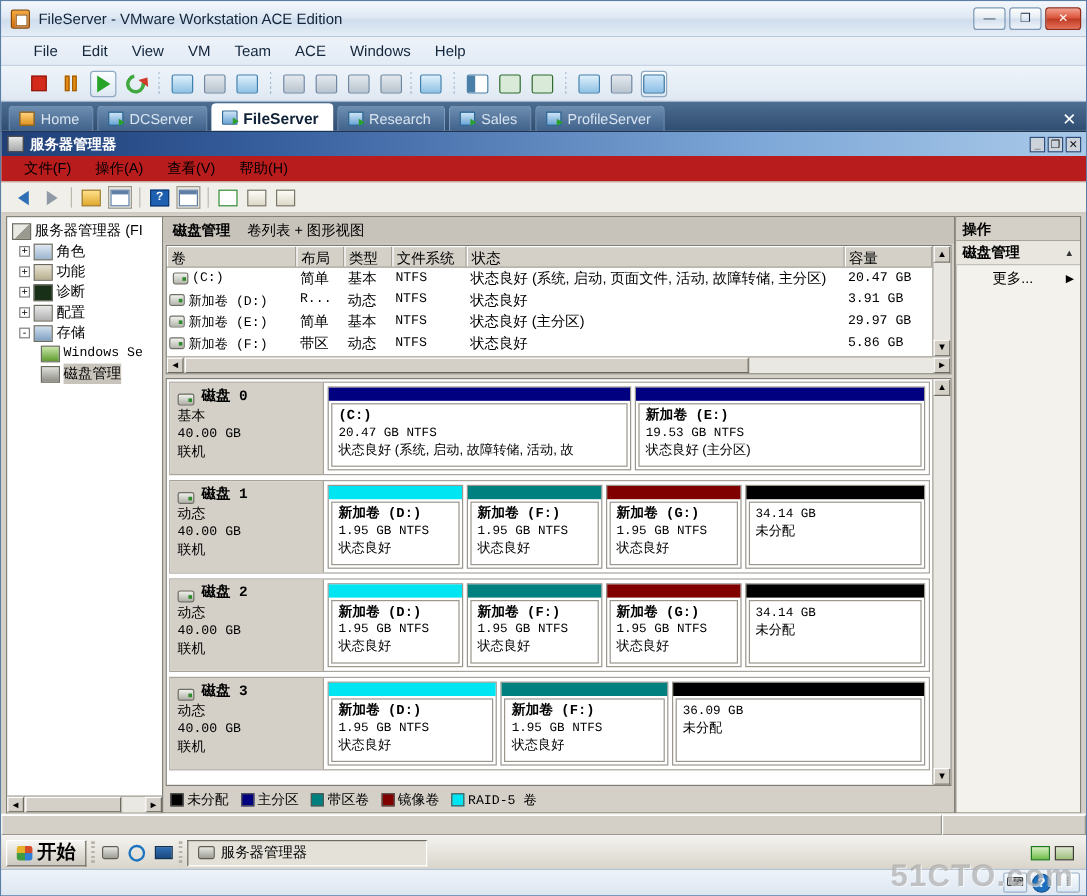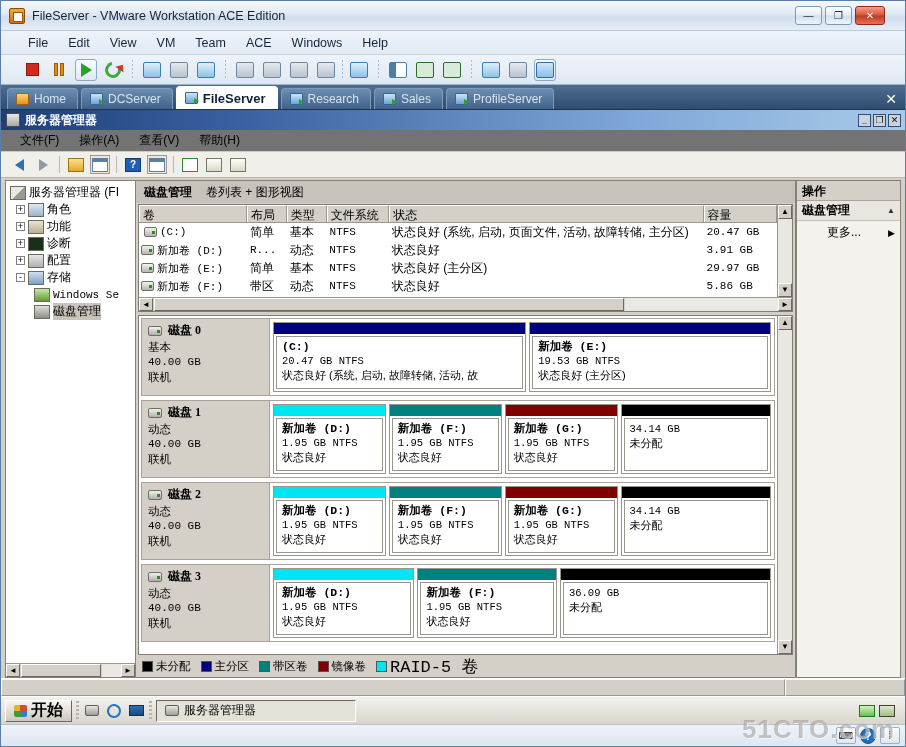--- a/index.html
+++ b/index.html
@@ -15,21 +15,21 @@
     width: 906px; height: 747px;
     background: linear-gradient(to bottom, #e8eef7 0%, #dae4f0 100%);
     border: 1px solid #5b7ea6;
     display: flex; flex-direction: column;
     position: relative;
   }
   #vm-titlebar {
     height: 30px;
     background: linear-gradient(to bottom, #f4f8fc 0%, #dfe9f4 45%, #cfdded 55%, #e6eef7 100%);
     display: flex; align-items: center;
-    padding: 0 20px 0 8px;
+    padding: 0 4px 0 8px;
     border-bottom: 1px solid #b9c9da;
   }
   #vm-titlebar .appicon {
     width: 16px; height: 16px; margin-right: 7px;
     background: linear-gradient(to bottom,#f6a93b,#d06a10);
     border: 1px solid #8a4b08; border-radius: 2px;
     position: relative; flex: none;
   }
   #vm-titlebar .appicon:after {
     content:""; position:absolute; left:3px; top:3px; width:8px; height:8px;
@@ -123,21 +123,21 @@
     height: 20px; display: flex; align-items: center; padding-left: 5px;
     background: linear-gradient(to right,#1f3f76 0%, #375f9e 25%, #7ea8d8 70%, #a9c9e8 100%);
     color: #fff; font-size: 12px; font-weight: bold;
   }
   #sm-titlebar .smicon { width:14px; height:14px; margin-right:5px; flex:none;
     background:linear-gradient(to bottom,#e8e8e8,#a8a8a8); border:1px solid #4b4b4b; }
   #sm-winbtns { margin-left:auto; display:flex; gap:2px; padding-right:4px; }
   .smbtn { width:13px; height:13px; background:#cdd3db; border:1px solid #2d4f80;
     font-size:9px; line-height:11px; text-align:center; color:#111; }
   #sm-menubar { height:22px; display:flex; align-items:center; gap:2px;
-    padding-left:10px; background:#737373; border-bottom:1px solid #cdcabf; }
+    padding-left:10px; background:#b91c1c; border-bottom:1px solid #cdcabf; }
   .sm-menu { padding:2px 9px; font-size:12px; color:#000; }
   #sm-toolbar { height:26px; display:flex; align-items:center; gap:4px; padding-left:8px;
     background:#f0efe9; border-bottom:1px solid #b9b6ab; }
   .smtb { width:20px; height:19px; display:flex; align-items:center; justify-content:center; }
   .smtb.framed { border:1px solid #9a9a8f; background:#e9e7de; }
   .arrow-l, .arrow-r { width:0;height:0; border-top:6px solid transparent; border-bottom:6px solid transparent; }
   .arrow-l { border-right:9px solid #2f6fb5; }
   .arrow-r { border-left:9px solid #8f9aa6; }
   .smtb-sep { width:1px;height:17px;background:#bcb9ae; margin:0 2px; }
   .micon { width:16px;height:14px; border:1px solid #6b6b60; background:#fff; position:relative; }
@@ -211,43 +211,43 @@
   .hsb-thumb { width:470px; background:#d4d0c8; border:1px solid #fff;
      border-right-color:#6b6960; border-bottom-color:#6b6960; margin:0 1px; }
   .hsb-track { flex:1; background:#eae8e2; }
   
   #graph-area { flex:1; margin:3px 2px 0 2px; background:#fff; border:1px solid #7f7d74;
      display:flex; overflow:hidden; }
   #graph-inner { flex:1; padding:2px; overflow:hidden; }
   .disk-row { display:flex; height:78px; margin-bottom:4px; border:1px solid #a8a49c; background:#fff; }
   .disk-info { width:128px; background:#d4d0c8; border-right:1px solid #a8a49c;
      padding:4px 6px; font-size:11.5px; line-height:15px; }
-  .disk-info .dtitle { font-weight:bold; display:flex; align-items:center; gap:6px;
-     font-family:Liberation Serif, serif; font-size:12px; margin-bottom:2px;}
+  .disk-info .dtitle { font-weight:bold; display:flex; align-items:flex-end; gap:6px;
+     font-family:Liberation Mono, monospace; font-size:12px; margin-bottom:2px;}
   .disk-info .dico { width:14px;height:10px; background:linear-gradient(to bottom,#f0f0ec,#b0b0a8);
      border:1px solid #6e6e66; border-radius:2px; position:relative; flex:none;}
   .disk-info .dico:after{content:"";position:absolute;right:1px;top:3px;width:3px;height:3px;background:#2d8a2d;}
   .disk-info .mono { font-family:"Liberation Mono","DejaVu Sans Mono",monospace; font-size:11px; }
   .parts { flex:1; display:flex; padding:3px; gap:3px; }
   .part { border:1px solid #9a968e; background:#fff; display:flex; flex-direction:column; }
   .part .cap { height:11px; }
   .part .pbody { flex:1; padding:3px 5px; font-size:11px; line-height:14px;
      border:1px solid #9a968e; margin:2px; background:#fff; overflow:hidden; white-space:nowrap;}
   .part .pbody .l1 { font-weight:bold; font-family:"Liberation Mono","DejaVu Sans Mono",monospace; font-size:11.5px;}
   .part .pbody .l2 { font-family:"Liberation Mono","DejaVu Sans Mono",monospace; font-size:10.5px;}
   .part .pbody .l3 { font-size:11px; }
   #graph-vscroll { width:15px; background:#d4d0c8; border-left:1px solid #9a988e;
      display:flex; flex-direction:column; }
   
   #legend { height:18px; display:flex; align-items:center; gap:4px; padding:0 4px;
      background:#d4d0c8; font-size:11.5px; margin:2px 2px 2px 2px;}
   .lg { display:flex; align-items:center; gap:3px; margin-right:6px; }
   .lgsw { width:11px; height:11px; border:1px solid #555; }
   .lg span { font-size:11.5px; }
-  .lg span.mono { font-family:"Liberation Mono","DejaVu Sans Mono",monospace; font-size:17px;}
+  .lg span.mono { font-family:"Liberation Mono","DejaVu Sans Mono",monospace; font-size:11px;}
   
   #sm-actions { width:105px; margin:2px 4px 0 0; border:1px solid #848278;
      background:#f4f2ec; display:flex; flex-direction:column; }
   #act-head { height:20px; background:#d4d0c8; border-bottom:1px solid #a8a49c;
      font-weight:bold; font-size:12px; padding:2px 5px; }
   #act-group { height:20px; background:#e8e6df; border-bottom:1px solid #c4c0b8;
      display:flex; align-items:center; padding:0 5px; font-weight:bold; font-size:12px;}
   #act-group .caret { margin-left:auto; font-size:8px; color:#333; }
   .act-item { display:flex; align-items:center; padding:3px 5px 3px 30px; font-size:12px; }
   .act-item .caret { margin-left:auto; font-size:9px; }

